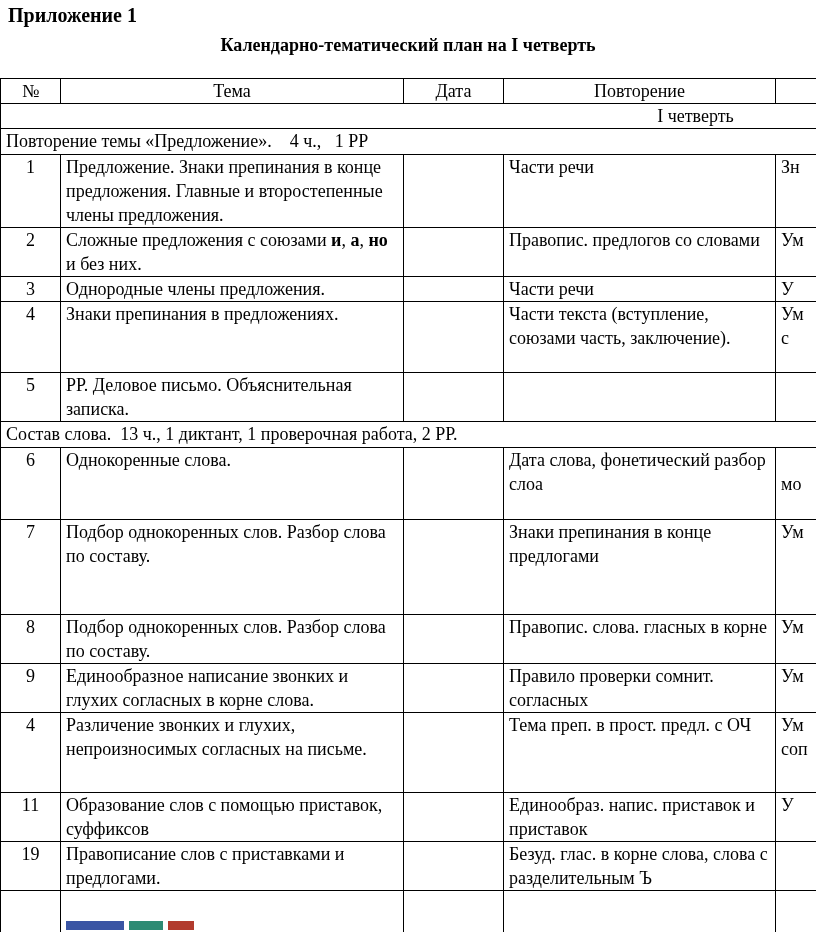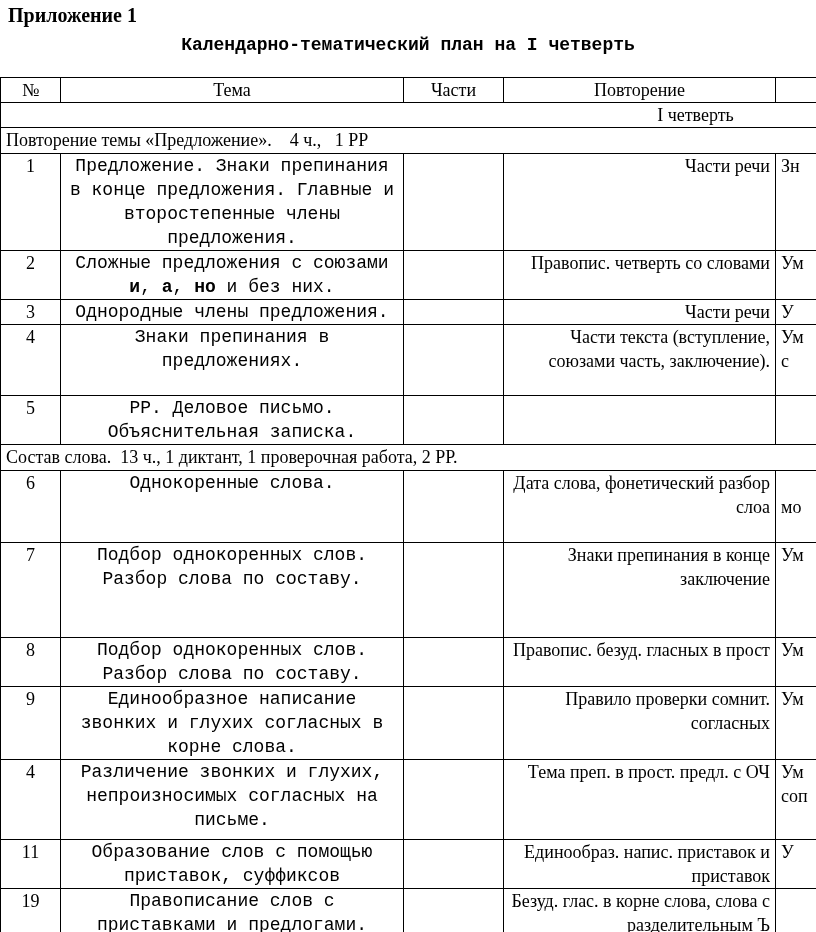--- a/index.html
+++ b/index.html
@@ -15,21 +15,20 @@
   .appendix {
     font-size: 20px;
     font-weight: bold;
     margin: 4px 0 0 8px;
   }
   .doc-title {
     font-size: 18px;
     font-weight: bold;
     text-align: center;
     margin-top: 8px;
-    font-family: Liberation Mono, monospace;
   }
   .table-wrap {
     margin-top: 22px;
     width: 816px;
     overflow: hidden;
   }
   table#plan {
     border-collapse: collapse;
     table-layout: fixed;
     width: 1390px;
@@ -38,23 +37,23 @@
   }
   #plan th, #plan td {
     border: 1px solid #000;
     vertical-align: top;
     padding: 0 5px;
     overflow: hidden;
     font-weight: normal;
   }
   #plan th { text-align: center; height: 22px; }
   td.num    { text-align: center; }
-  td.tema   { text-align: center; font-family: Liberation Mono, monospace; }
+  td.tema   { text-align: left; }
   td.date   { text-align: center; }
-  td.repeat { text-align: right; font-family: Liberation Serif, serif; }
+  td.repeat { text-align: left; font-family: Liberation Serif, serif; }
   td.extra  { text-align: left; padding-left: 12px; white-space: pre-line; }
   td.quarter-cell {
     font-weight: bold;
     text-align: center;
   }
   td.section-cell {
     font-weight: bold;
     text-align: left;
     padding-left: 8px;
     white-space: pre-wrap;
@@ -100,42 +99,42 @@
       <col style="width:60px">
       <col style="width:343px">
       <col style="width:100px">
       <col style="width:272px">
       <col style="width:615px">
     </colgroup>
     <tbody>
       <tr>
         <th class="num">№</th>
         <th class="tema">Тема</th>
-        <th class="date">Части</th>
+        <th class="date">Дата</th>
         <th class="repeat">Повторение</th>
         <th class="extra"></th>
       </tr>
     <tr>
           <td class="quarter-cell" colspan="5">I четверть</td>
         </tr>
         <tr>
           <td class="section-cell" colspan="5">Повторение темы «Предложение».    4 ч.,   1 РР</td>
         </tr>
         <tr>
           <td class="num">1</td>
           <td class="tema">Предложение. Знаки препинания в конце предложения. Главные и второстепенные члены предложения.</td>
           <td class="date"></td>
           <td class="repeat">Части речи</td>
           <td class="extra">Зн</td>
         </tr>
         <tr>
           <td class="num">2</td>
           <td class="tema"><span>Сложные предложения с союзами </span><span class="b">и</span><span>, </span><span class="b">а</span><span>, </span><span class="b">но</span><span> и без них.</span></td>
           <td class="date"></td>
-          <td class="repeat">Правопис. четверть со словами</td>
+          <td class="repeat">Правопис. предлогов со словами</td>
           <td class="extra">Ум</td>
         </tr>
         <tr>
           <td class="num">3</td>
           <td class="tema">Однородные члены предложения.</td>
           <td class="date"></td>
           <td class="repeat">Части речи</td>
           <td class="extra">У</td>
         </tr>
         <tr>
@@ -161,28 +160,28 @@
           <td class="tema">Однокоренные слова.</td>
           <td class="date"></td>
           <td class="repeat">Дата слова, фонетический разбор слоа</td>
           <td class="extra">
 мо</td>
         </tr>
         <tr>
           <td class="num">7</td>
           <td class="tema">Подбор однокоренных слов. Разбор слова по составу.</td>
           <td class="date"></td>
-          <td class="repeat">Знаки препинания в конце заключение</td>
+          <td class="repeat">Знаки препинания в конце предлогами</td>
           <td class="extra">Ум</td>
         </tr>
         <tr>
           <td class="num">8</td>
           <td class="tema">Подбор однокоренных слов. Разбор слова по составу.</td>
           <td class="date"></td>
-          <td class="repeat">Правопис. безуд. гласных в прост</td>
+          <td class="repeat">Правопис. слова. гласных в корне</td>
           <td class="extra">Ум</td>
         </tr>
         <tr>
           <td class="num">9</td>
           <td class="tema">Единообразное написание звонких и глухих согласных в корне слова.</td>
           <td class="date"></td>
           <td class="repeat">Правило проверки сомнит. согласных</td>
           <td class="extra">Ум</td>
         </tr>
         <tr>

